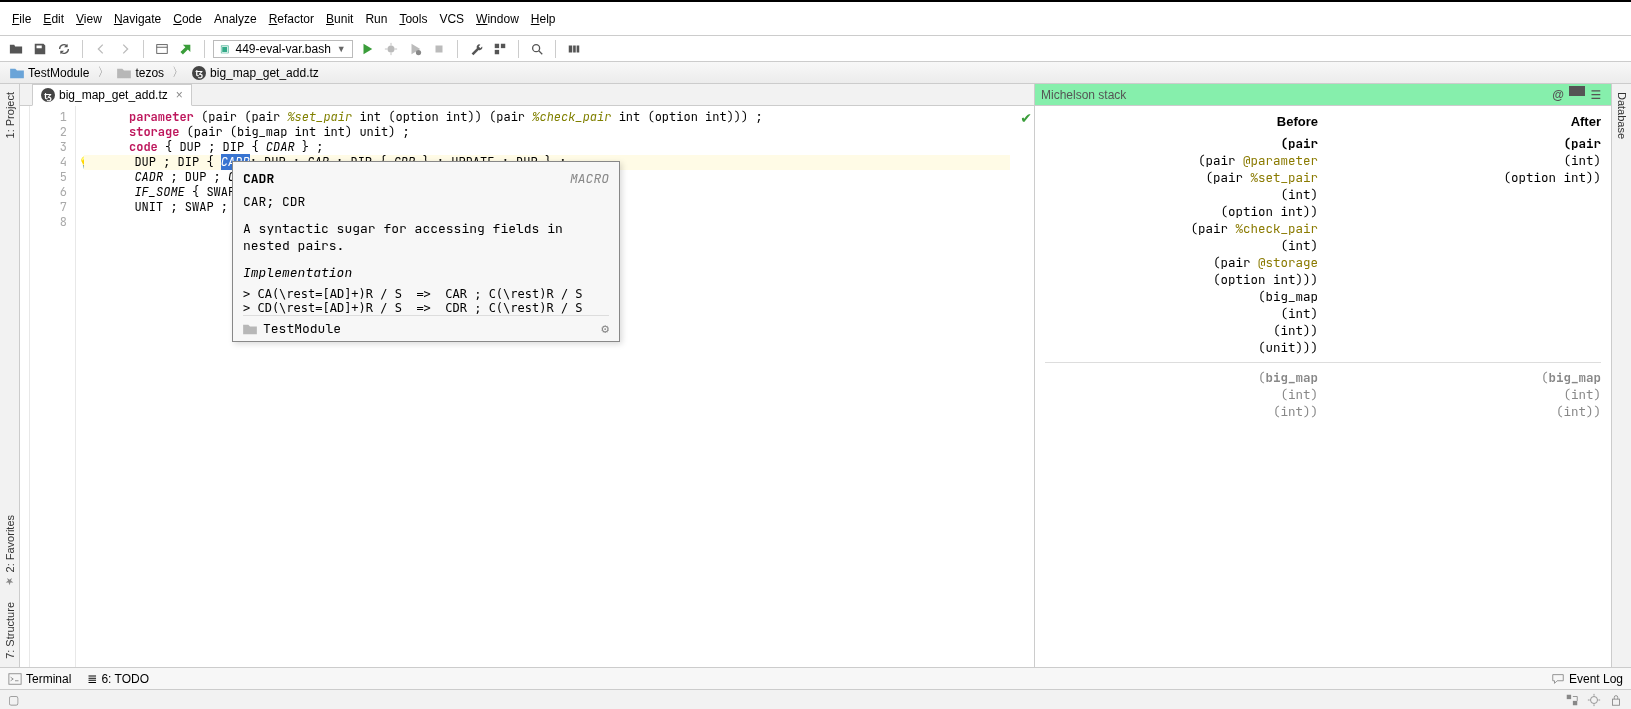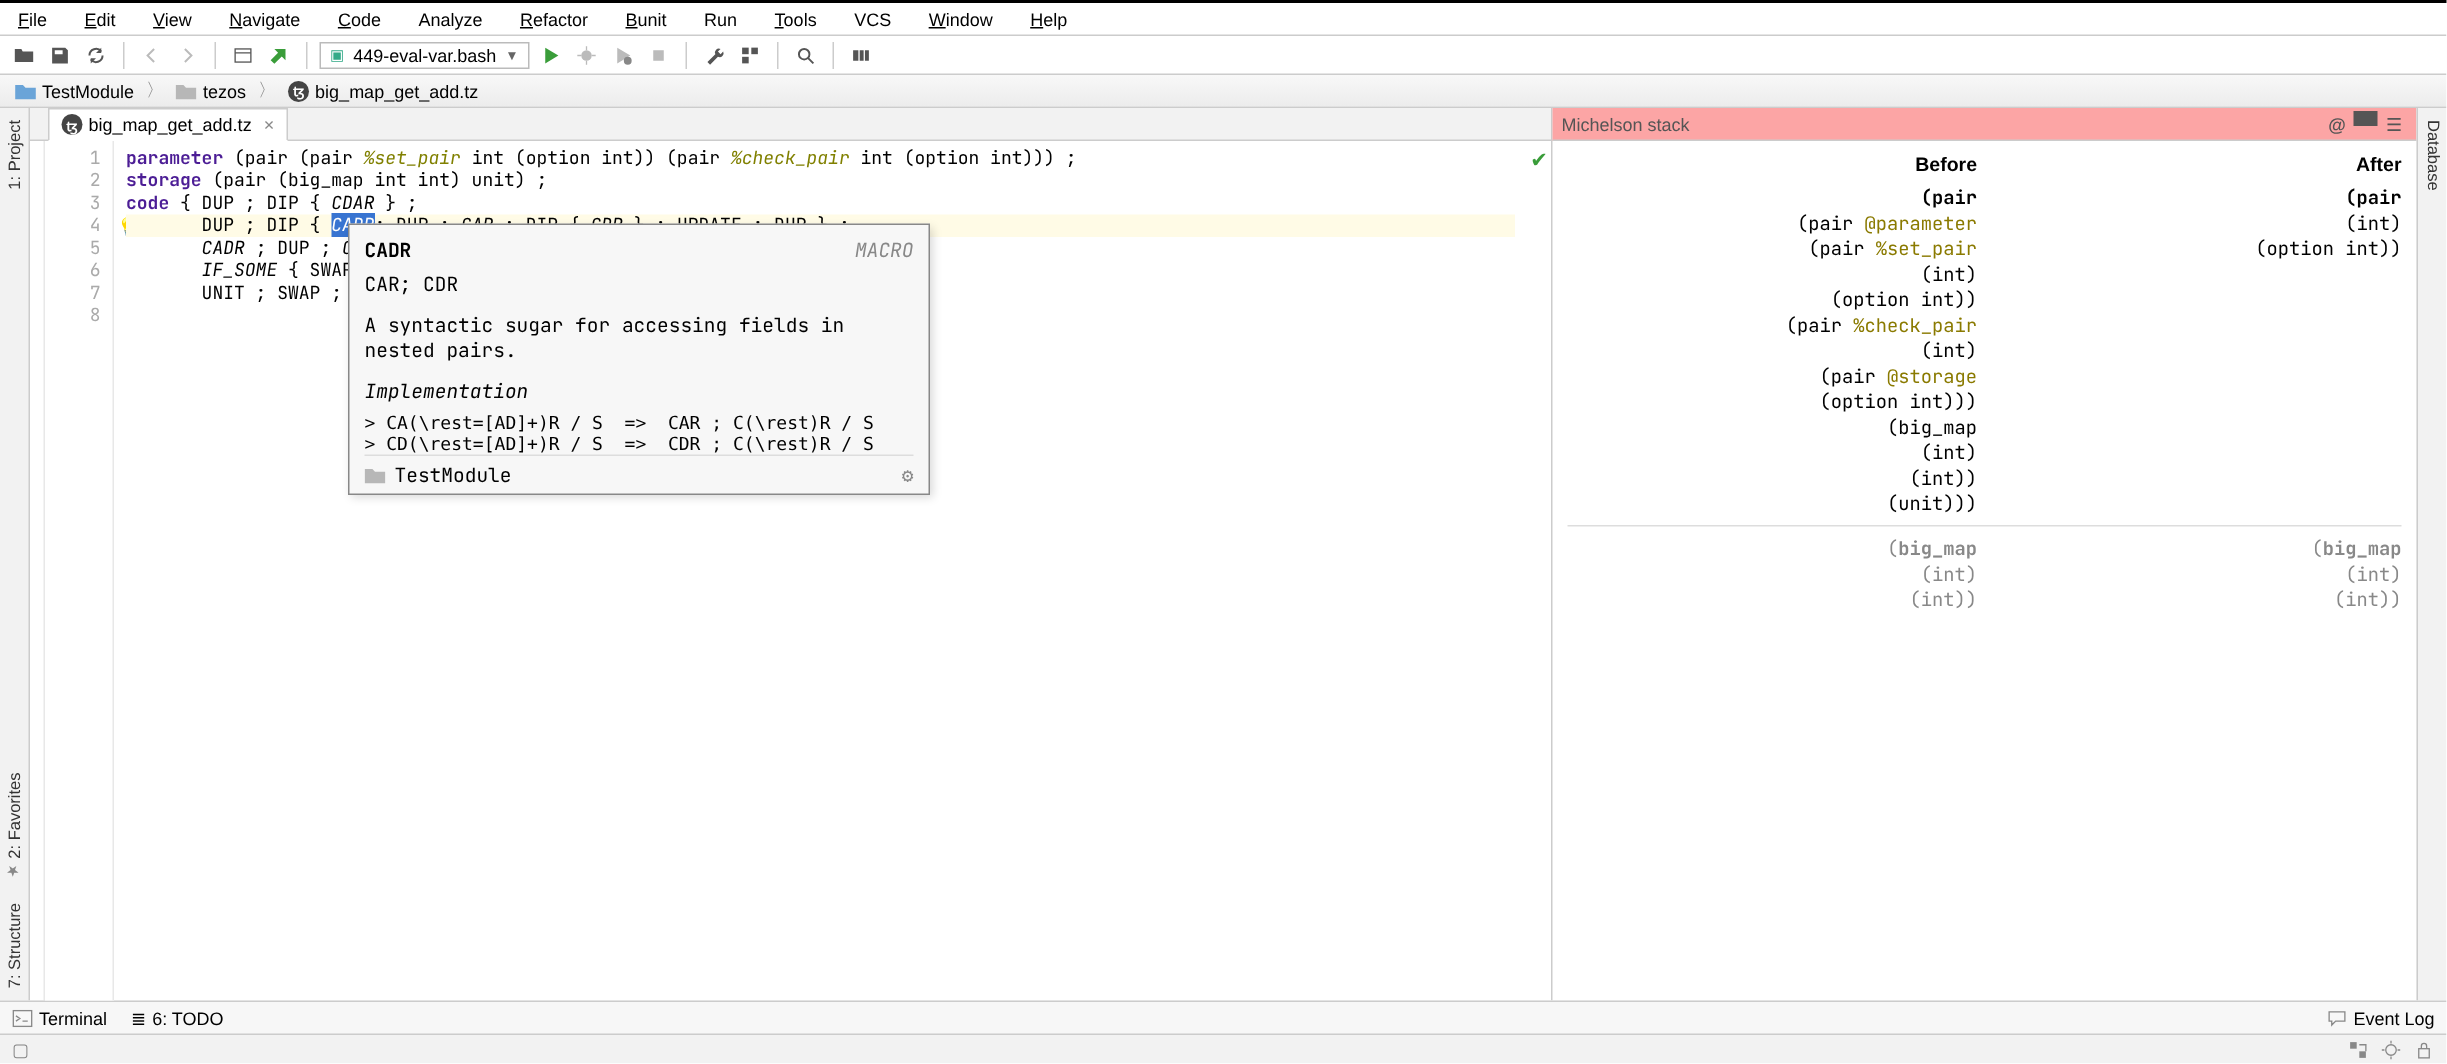--- a/index.html
+++ b/index.html
@@ -1,19 +1,19 @@
 <!DOCTYPE html>
 <html><head>
 <meta charset="utf-8">
 <style>
   * { margin: 0; padding: 0; box-sizing: border-box; }
   body { font-family: "Segoe UI", Arial, sans-serif; font-size: 12px; background: #fff; color: #000; height: 709px; width: 1631px; overflow: hidden; display: flex; flex-direction: column; border-top: 2px solid #000;}
   
   
-  .menu-bar { height: 22px; display: flex; align-items: center; padding: 0 6px; border-bottom: 1px solid #ccc; gap: 13px; }
+  .menu-bar { height: 34px; display: flex; align-items: center; padding: 0 6px; border-bottom: 1px solid #ccc; gap: 0; }
   .menu-item { padding: 2px 6px; cursor: pointer; }
   .menu-item .mn { text-decoration: underline; }
   
   
   .toolbar { height: 26px; display: flex; align-items: center; padding: 0 6px; border-bottom: 1px solid #ccc; gap: 4px; }
   .tb-icon { width: 20px; height: 20px; display: inline-flex; align-items: center; justify-content: center; color: #555; cursor:pointer; }
   .tb-icon svg { width: 14px; height: 14px; }
   .tb-sep { width: 1px; height: 18px; background: #ccc; margin: 0 4px; }
   .run-config { border: 1px solid #bbb; padding: 1px 6px; display: flex; align-items: center; gap: 6px; font-size: 12px; }
   .run-config .sh-ic { color: #3a8; font-size: 10px; }
@@ -42,21 +42,21 @@
   .tab-fill { flex:1; border-bottom:1px solid #ccc; background:#f2f2f2;}
   
   .editor-body { flex:1; display:flex; min-height:0;}
   .gutter-extra { width: 10px; border-right:1px solid #e8e8e8;}
   .gutter { width: 46px; background:#fff; border-right:1px solid #e8e8e8; font-family: "JetBrains Mono","Consolas",monospace; font-size:12px; color:#aaa; text-align:right; padding: 4px 8px 4px 4px; position:relative;}
   .gutter div { height: 15px; line-height:15px;}
   .bulb { position:absolute; right: -18px; top: 49px; color:#e8a33d; font-size:12px;}
   .code { flex:1; font-family: "JetBrains Mono","Consolas",monospace; font-size:12px; padding: 4px 8px; position:relative; overflow:hidden;}
   .code .ln { height:15px; line-height:15px; white-space: pre;}
   .hl-line { background:#fffbe6;}
-  .kw { color:#4c1d95; font-weight:bold;}
+  .kw { color:#be185d; font-weight:bold;margin-left:45px;}
   .anno { color: #808000; font-style: italic;}
   .mac { font-style: italic;}
   .sel { background:#3874d1; color:#fff; }
   
   .status-check { width:16px; padding-top:4px; text-align:center; color:#3a9d3a; font-size:14px;}
   
   
   .doc-popup { position:absolute; top:55px; left:156px; width:388px; background:#f7f7f7; border:1px solid #888; box-shadow:2px 2px 6px rgba(0,0,0,.15); font-size:13px; padding:8px 10px 4px 10px;}
   .doc-popup .dp-head { display:flex; justify-content:space-between; margin-bottom:6px;}
   .doc-popup .dp-title { font-weight:bold;}
@@ -64,21 +64,21 @@
   .doc-popup .dp-exp { margin-bottom:10px;}
   .doc-popup .dp-desc { margin-bottom:10px;}
   .doc-popup .dp-impl-h { font-style: italic; margin-bottom:6px;}
   .doc-popup .dp-impl { font-family:"Consolas",monospace; font-size:12px; white-space:pre; }
   .doc-popup .dp-foot { display:flex; justify-content:space-between; align-items:center; border-top:1px solid #ddd; padding-top:4px;}
   .doc-popup .dp-src { display:flex; align-items:center; gap:6px;}
   .doc-popup .dp-gear { color:#888; cursor:pointer;}
   
   
   .stack-panel { width: 577px; border-left:1px solid #ccc; display:flex; flex-direction:column; }
-  .stack-head { height:22px; display:flex; justify-content:space-between; align-items:center; padding:0 6px; background:#fca5a5; border-bottom:1px solid #ccc;}
+  .stack-head { height:22px; display:flex; justify-content:space-between; align-items:center; padding:0 6px; background:#86efac; border-bottom:1px solid #ccc;}
   .stack-head .sh-title { color:#555;}
   .stack-head .sh-icons { display:flex; gap:2px;}
   .stack-head .sh-icons span { width:18px; height:18px; display:inline-flex; align-items:center; justify-content:center; color:#555; cursor:pointer;}
   .stack-body { flex:1; padding:8px 10px; font-family:"JetBrains Mono","Consolas",monospace; font-size:12.5px; overflow:auto;text-align:right;}
   .stack-cols { display:flex; gap:10px;}
   .stack-col { flex:1;}
   .stack-col h4 { font-family:"Segoe UI",Arial,sans-serif; font-size:13px; font-weight:bold; margin-bottom:6px;}
   .sb { font-weight:bold;}
   .sann { color:#8a7a00;}
   .stack-sep { border-top:1px solid #ddd; margin:6px 0;}

